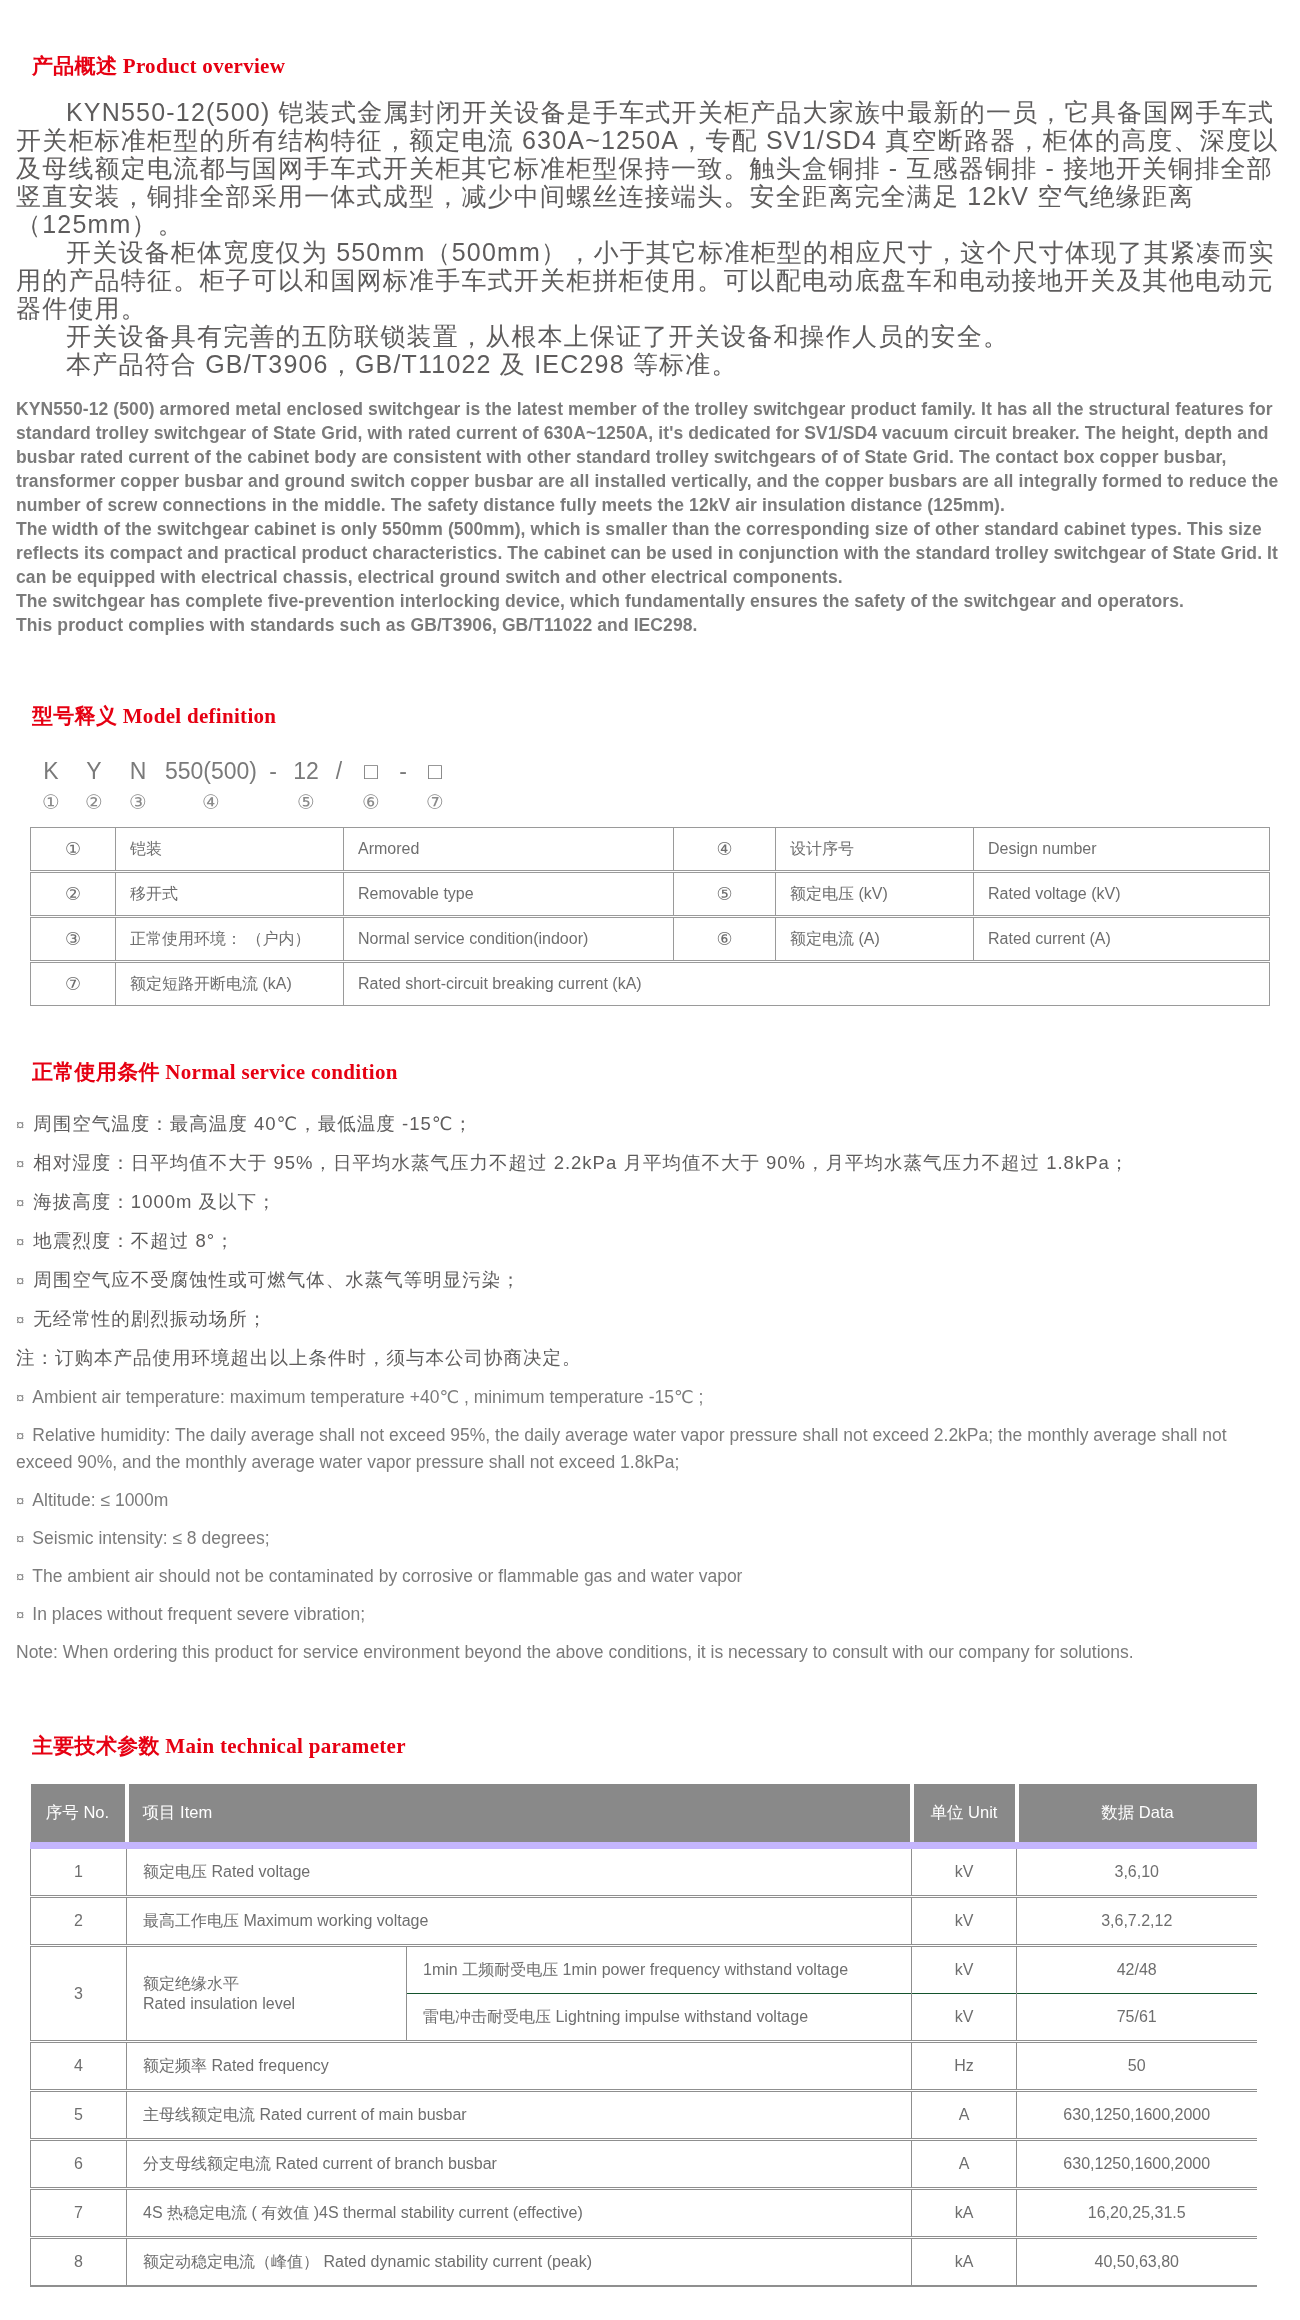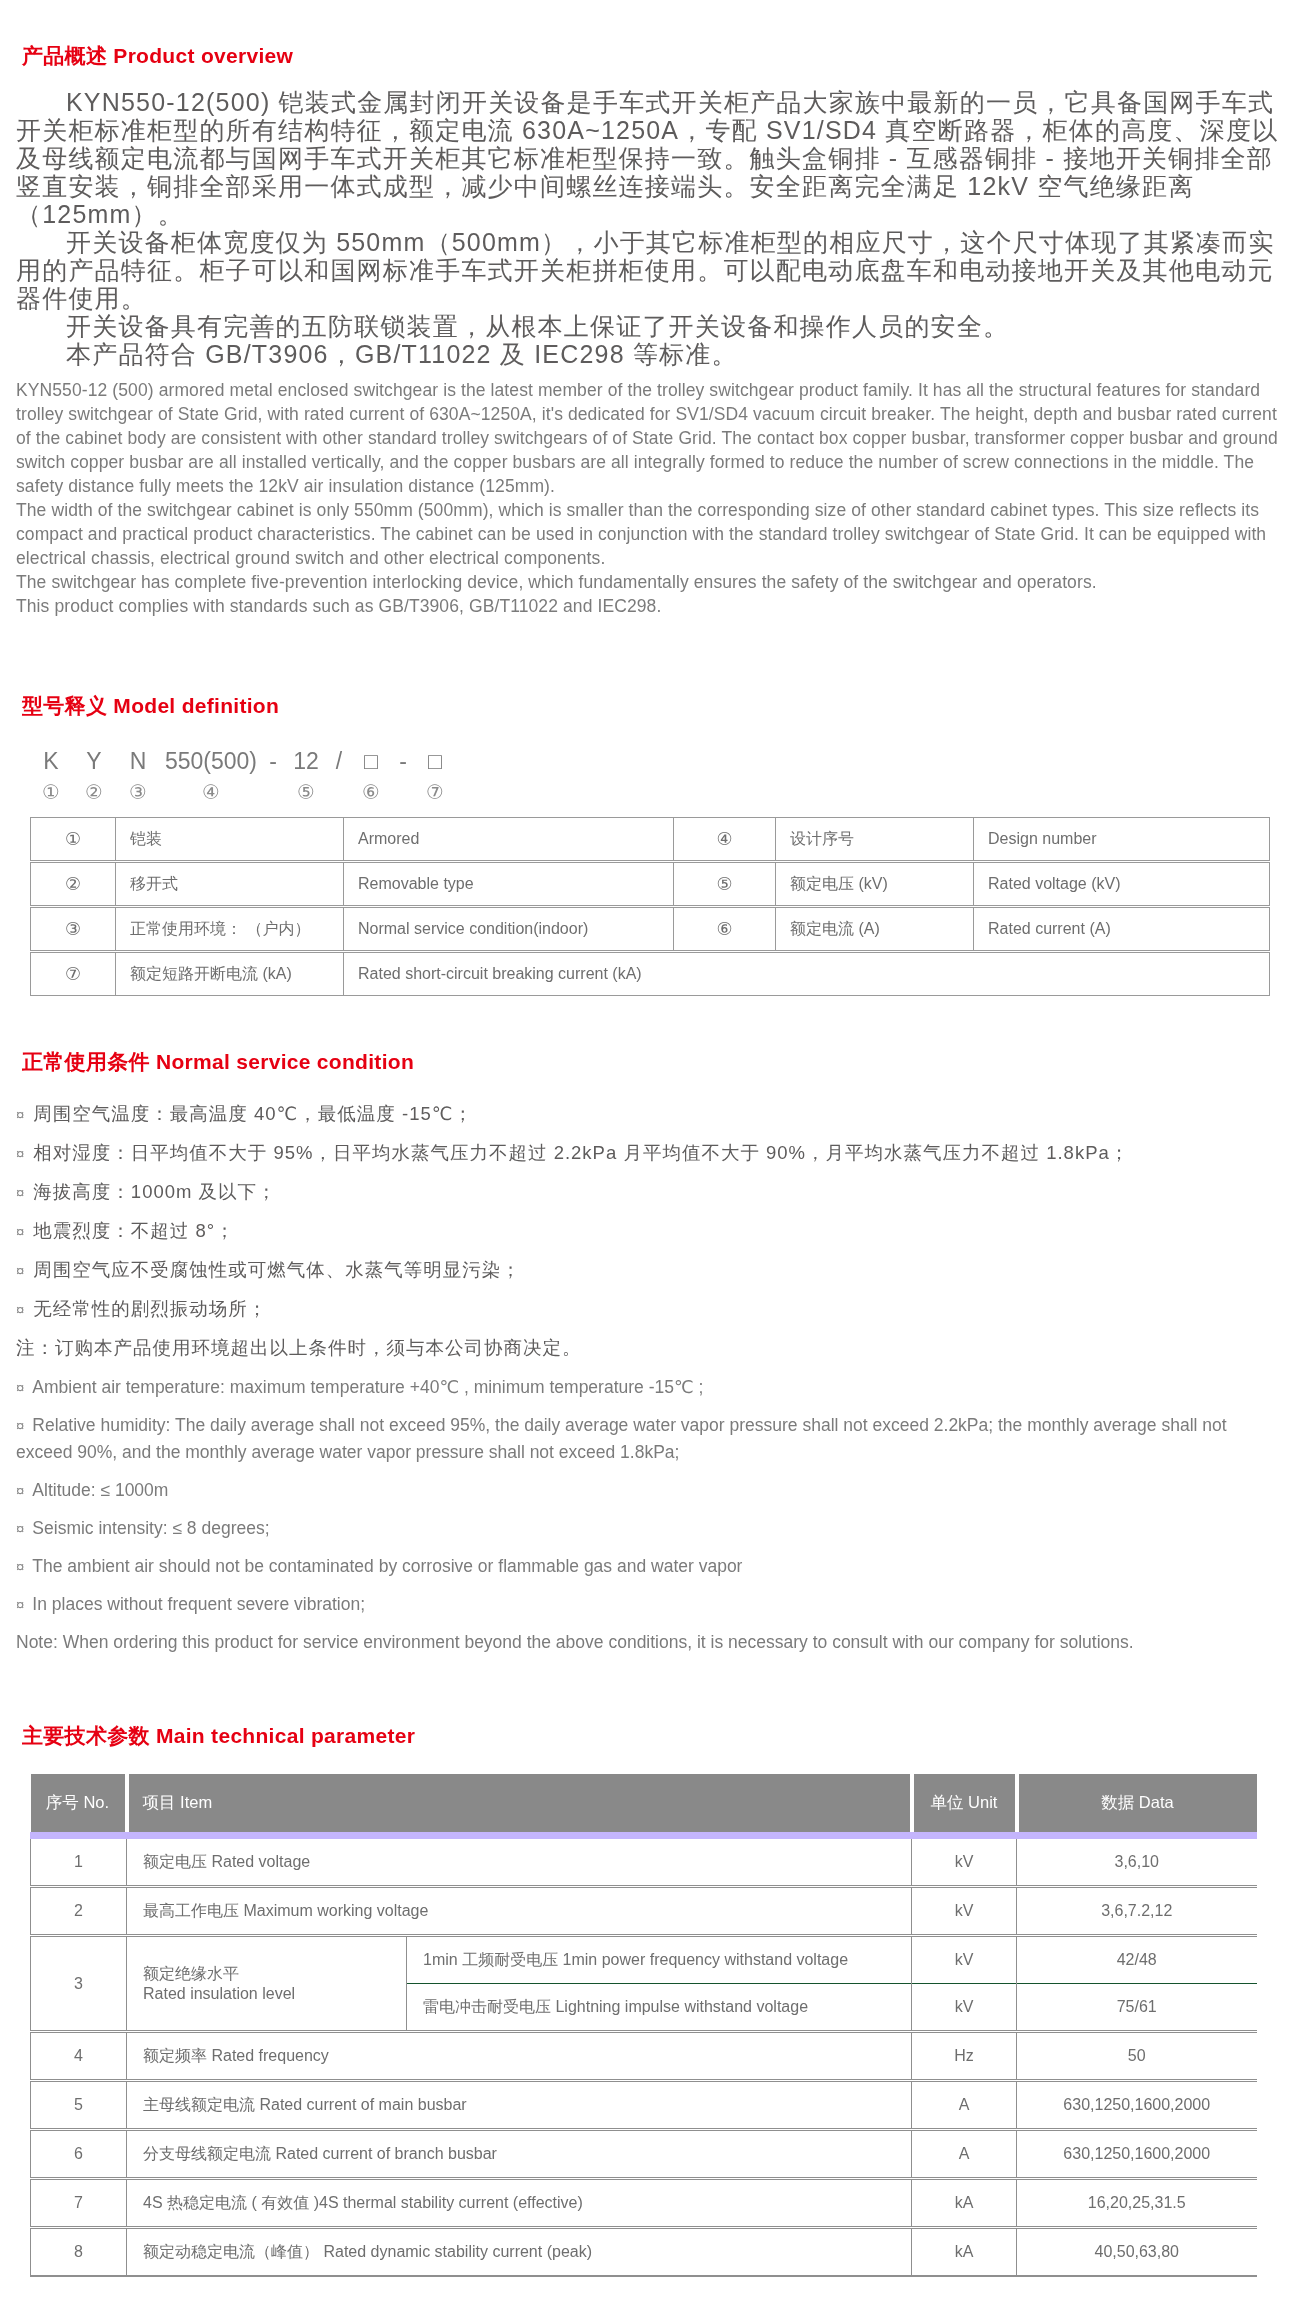--- a/index.html
+++ b/index.html
@@ -9,28 +9,28 @@
     color:#5e5c5c;
     -webkit-font-smoothing:antialiased;
   }
   .section{position:absolute;left:16px;width:1270px;}
   .sec-overview{top:36px;}
   .sec-model{top:686px;}
   .sec-service{top:1042px;}
   .sec-tech{top:1716px;}
 
   h2.red-heading{
-    margin:6px;padding:0;
-    color:#e60012;font-size:21px;font-weight:bold;letter-spacing:0.3px;
+    margin:16px;padding:0;
+    color:#e60012;font-size:21px;font-weight:bold;letter-spacing:0.3px;font-family:Liberation Serif, serif;
   }
 
   
   .cn-paras{margin-top:18px;font-size:25px;letter-spacing:1.2px;line-height:28px;color:#5e5c5c;}
   .cn-paras p{margin:0;text-indent:2em;}
-  .en-paras{margin-top:10px;font-size:17.5px;line-height:24px;color:#7b7b7b;letter-spacing:0.1px;}
+  .en-paras{margin-top:19px;font-size:17.5px;line-height:24px;color:#7b7b7b;letter-spacing:0.1px;font-weight:bold;}
   .en-paras p{margin:0;}
 
   
   .code-row{display:flex;margin:26px 0 0 12px;color:#7a7a7a;}
   .code-seg{display:flex;flex-direction:column;align-items:center;}
   .code-seg .code{font-size:23px;line-height:30px;white-space:nowrap;}
   .code-seg .num{font-size:20px;line-height:22px;margin-top:5px;color:#8a8a8a;}
   .model-table{
     border-collapse:collapse;margin:14px 0 0 14px;width:1240px;
     font-size:16px;color:#6e6e6e;

